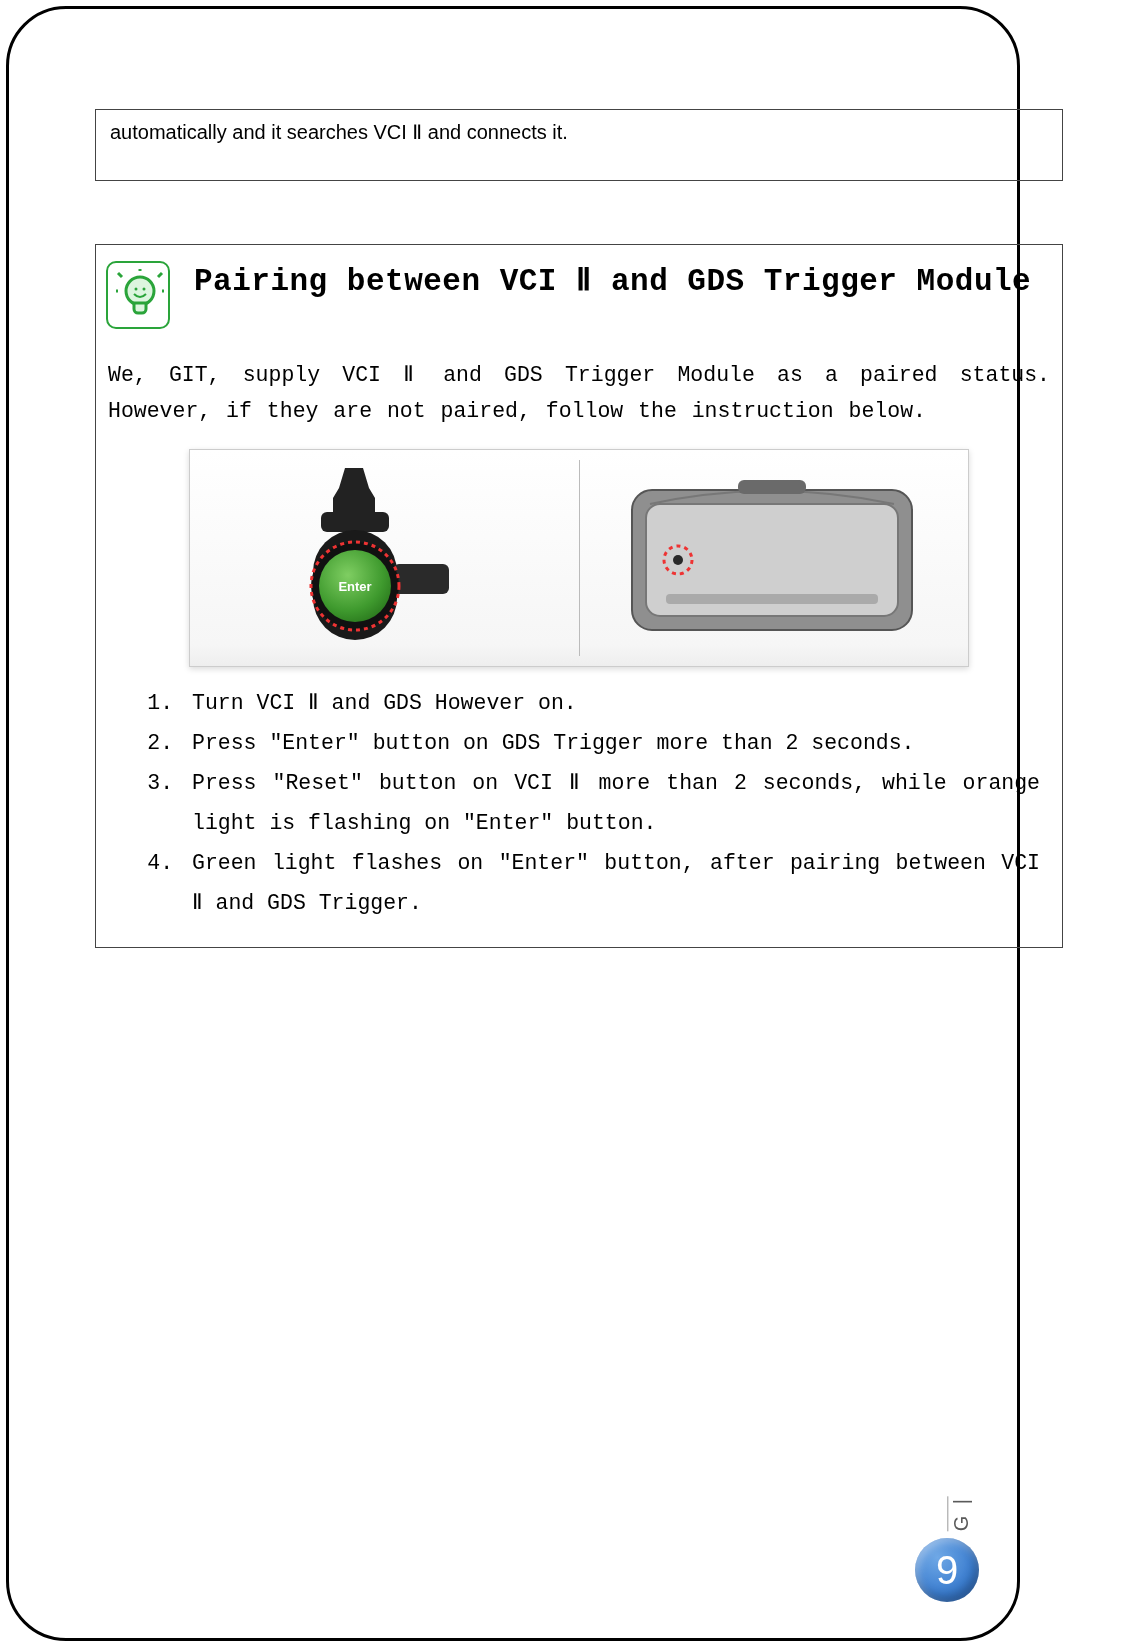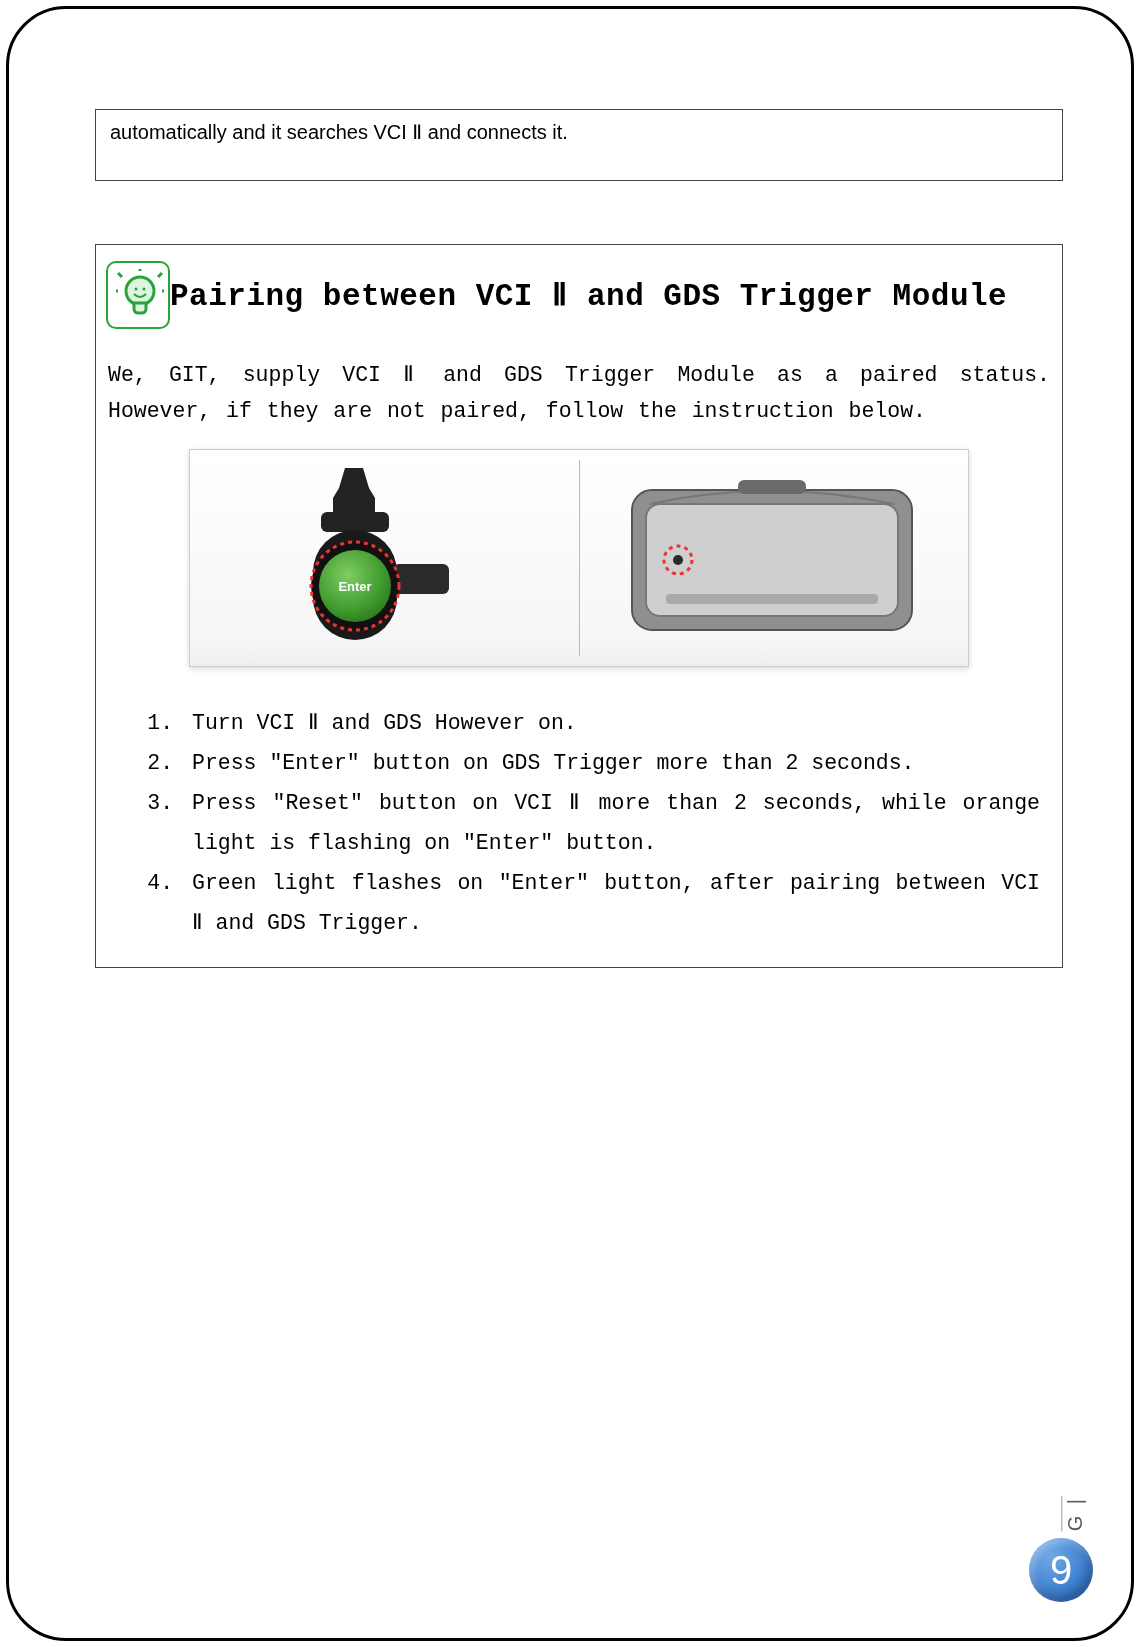--- a/index.html
+++ b/index.html
@@ -2,21 +2,21 @@
 <html><head>
 <meta charset="utf-8">
 <style>
   * { box-sizing: border-box; margin: 0; padding: 0; }
   html, body { width: 1140px; height: 1647px; background: #fff; }
   body { position: relative; font-family: Arial, sans-serif; }
 
   .page-frame {
     position: absolute;
     top: 6px; left: 6px;
-    width: 1128px; height: 1635px;
+    width: 1014px; height: 1635px;
     border: 3px solid #000;
     border-radius: 60px;
     background: #fff;
   }
 
   .top-box {
     position: absolute;
     left: 86px; top: 100px;
     width: 968px; height: 72px;
     border: 1px solid #444;
@@ -29,21 +29,21 @@
   .tip-box {
     position: absolute;
     left: 86px; top: 235px;
     width: 968px;
     border: 1px solid #444;
     padding: 16px 10px 24px 10px;
   }
 
   .tip-header {
     display: flex;
-    align-items: center;
+    gap: 24px;
     margin-bottom: 28px;
   }
 
   .bulb-icon {
     width: 64px; height: 68px;
     border: 2px solid #2aa43a;
     border-radius: 10px;
     background: #fff;
     position: relative;
     flex: 0 0 auto;
@@ -62,21 +62,21 @@
     font-family: "Courier New", monospace;
     font-size: 21.5px;
     color: #000;
     line-height: 36px;
     margin: 0 2px 20px 2px;
     text-align: justify;
     word-spacing: 2px;
   }
 
   .figure {
-    margin: 0 auto 36px auto;
+    margin: 0 auto 16px auto;
     width: 780px; height: 218px;
     border: 1px solid #ccc;
     box-shadow: 0 2px 6px rgba(0,0,0,0.15);
     background: linear-gradient(#ffffff, #f6f6f6 90%, #eeeeee);
     display: flex;
   }
   .figure-left, .figure-right { flex: 1; position: relative; }
   .figure-divider { width: 1px; background: #bbb; margin: 10px 0; }
 
   .fig-plug {

